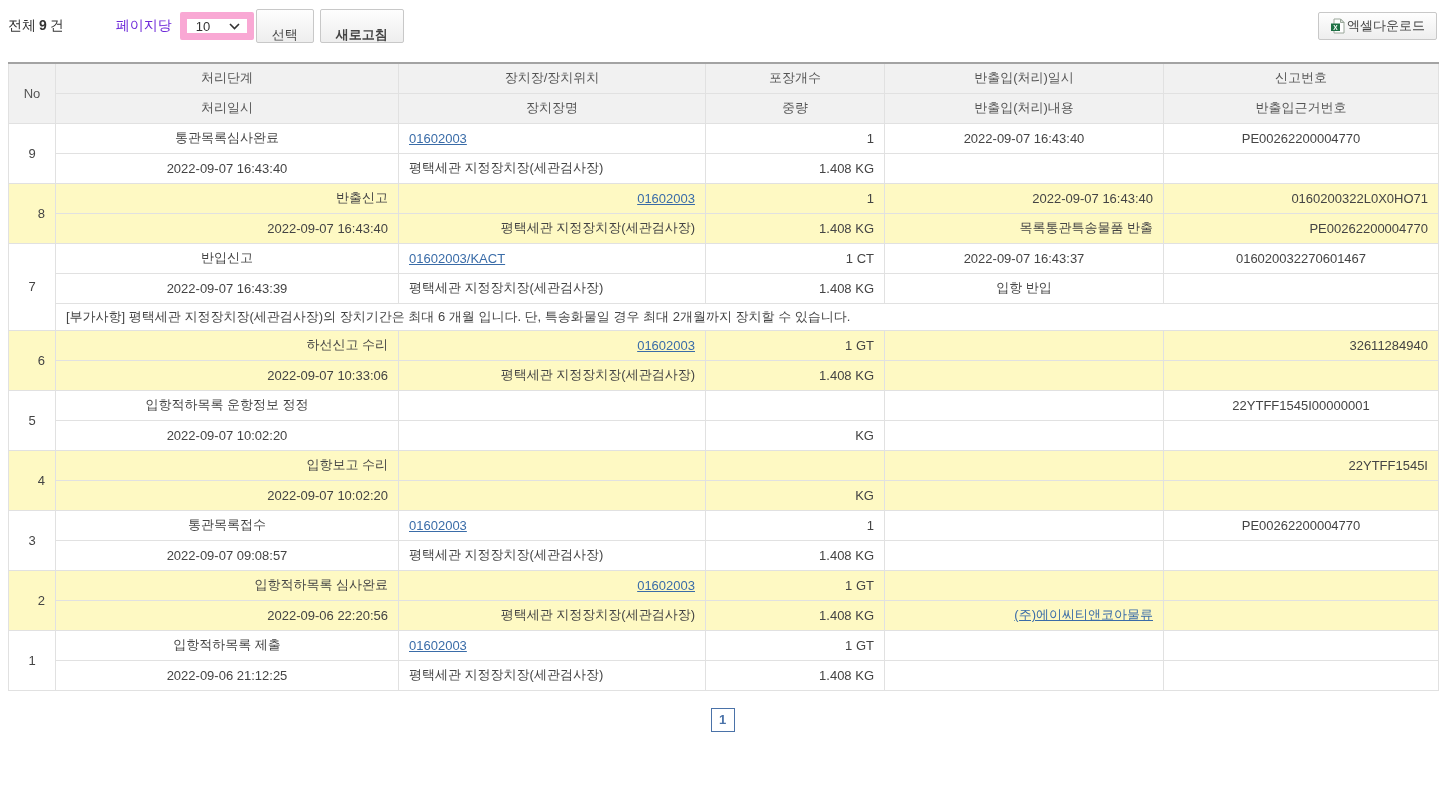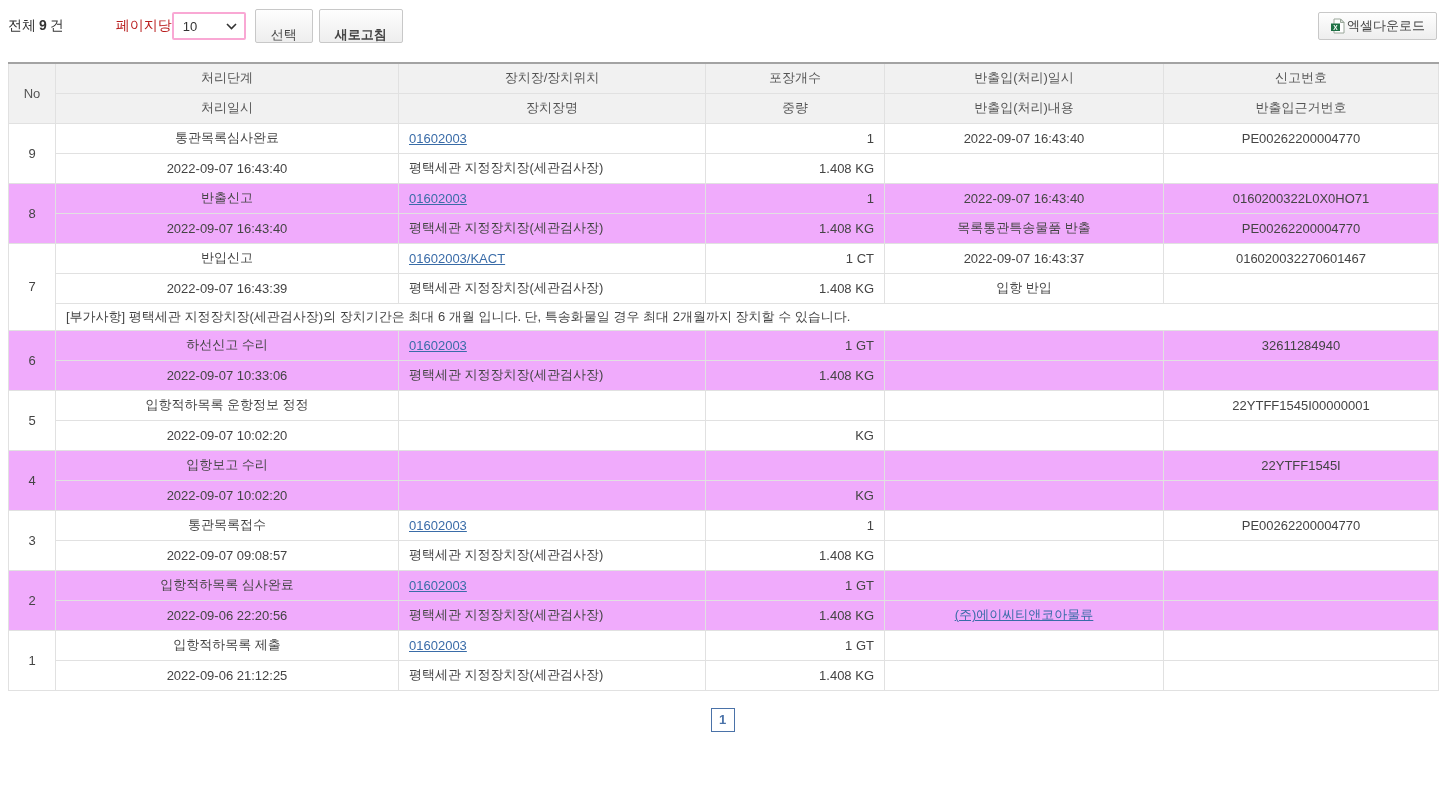--- a/index.html
+++ b/index.html
@@ -5,26 +5,26 @@
   html,body { margin:0; padding:0; background:#fff; }
   body {
     width:1445px; height:796px; overflow:hidden;
     font-family:"Liberation Sans","DejaVu Sans",sans-serif;
     color:#444; -webkit-font-smoothing:antialiased;
   }
   
   .toolbar { display:flex; align-items:center; padding:9px 8px 0 8px; height:34px; }
   .total { font-size:14px; color:#333; margin-right:52px; white-space:nowrap; }
   .total b { font-weight:bold; margin:0 3px; }
-  .perpage-label { font-size:14px; color:#b91c1c; margin-right:0; white-space:nowrap; }
+  .perpage-label { font-size:14px; color:#6d28d9; margin-right:8px; white-space:nowrap; }
   .select {
-    width:74px; height:28px; border:2px solid #f9a8d4; background:#fff;
+    width:74px; height:28px; border:7px solid #f9a8d4; background:#fff;
     display:flex; align-items:center; justify-content:space-between;
     padding:0 7px 0 9px; font-size:13px; color:#333; box-sizing:border-box;
-    margin-right:9px; cursor:pointer; border-radius:2px;
+    margin-right:2px; cursor:pointer; border-radius:2px;
   }
   .btn {
     height:28px; border:1px solid #c8c8c8; background:linear-gradient(#fefefe,#eeeeee);
     font-size:13px; color:#444; padding:16px 15px; border-radius:2px; cursor:pointer;
     font-family:inherit; white-space:nowrap;
   }
   .refresh { margin-left:6px;font-weight:bold; }
   .excel-btn { margin-left:auto; display:flex; align-items:center; gap:2px; padding:0 11px; }
   
   .tbl {
@@ -32,21 +32,21 @@
     margin:19px 8px 0 8px; border-top:2px solid #a3a3a3;
   }
   .tbl th, .tbl td {
     border:1px solid #e1e1e1; font-size:13px; font-weight:normal;
     height:30px; padding:0 10px; box-sizing:border-box;
     overflow:hidden; white-space:nowrap;
   }
   .tbl th { background:#f1f1f1; color:#555; text-align:center; }
   .tbl td { color:#444; background:#fff; }
   tr.group-start > td { border-top:1px solid #cccccc; }
-  tr.alt > td { background:#f0abfc; }
+  tr.alt > td { background:#fef9c3;text-align:right; }
   td.c { text-align:center; }
   td.l { text-align:left; }
   td.r { text-align:right; }
   td.note-cell { height:27px; text-align:left; color:#444; }
   a.lnk { color:#3a6ca8; text-decoration:underline; cursor:pointer; }
   
   .pagination { display:flex; justify-content:center; margin-top:17px; }
   .page-btn {
     width:24px; height:24px; border:1px solid #4a72a8; color:#4a72a8;
     font-weight:bold; font-size:13px; display:flex; align-items:center;

